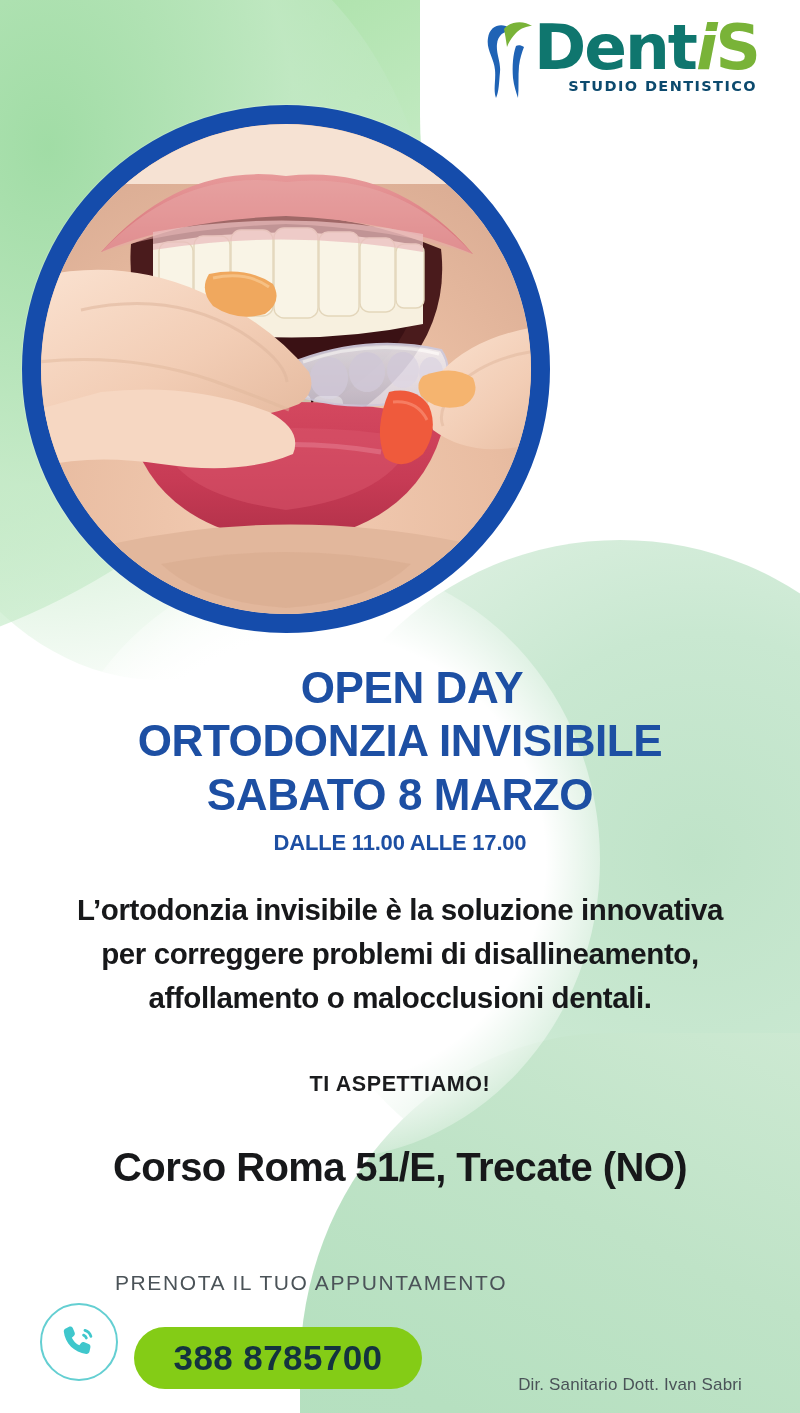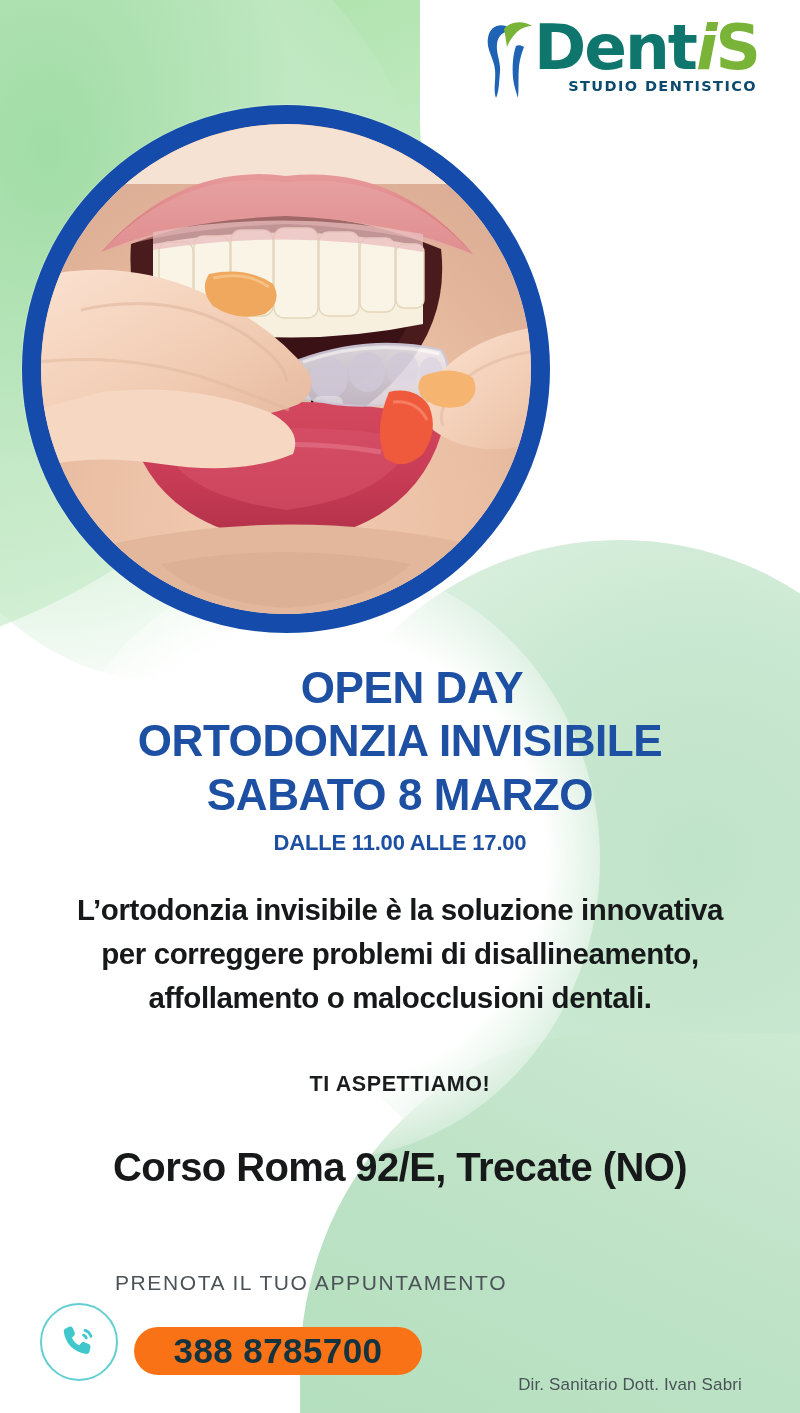--- a/index.html
+++ b/index.html
@@ -227,23 +227,23 @@
     z-index:11;
     background: rgba(255,255,255,.55);
   }
   #phone-icon svg { width: 42px; height: 42px; display:block; }
 
   #phone-pill {
     position:absolute;
     left: 134px;
     top: 1327px;
     width: 288px;
-    height: 48px;
+    height: 62px;
     border-radius: 31px;
-    background: #f97316;
+    background: #84cc16;
     display:flex; align-items:center; justify-content:center;
     z-index:11;
     text-align:center;
   }
   #phone-pill .pill-text {
     color:#14333f;
     font-weight:700;
     font-size: 35px;
     letter-spacing: 0.4px;
     font-family: "Liberation Sans", "DejaVu Sans", sans-serif;
@@ -397,21 +397,21 @@
   </div>
 
   <div id="body-copy">
     <span class="bc-line">L’ortodonzia invisibile è la soluzione innovativa</span>
     <span class="bc-line">per correggere problemi di disallineamento,</span>
     <span class="bc-line">affollamento o malocclusioni dentali.</span>
   </div>
 
   <div id="waiting">TI ASPETTIAMO!</div>
 
-  <div id="address">Corso Roma 92/E, Trecate (NO)</div>
+  <div id="address">Corso Roma 51/E, Trecate (NO)</div>
 
   <div id="booking-label">PRENOTA IL TUO APPUNTAMENTO</div>
 
   <div id="phone-icon">
     <svg viewBox="0 0 24 24" aria-hidden="true">
       <path d="M6.6 3.2 C7.4 3 8.2 3.4 8.5 4.2 L9.5 6.6 C9.8 7.3 9.6 8.1 9 8.6 L7.9 9.5 C8.8 11.4 10.3 12.9 12.2 13.8 L13.1 12.7 C13.6 12.1 14.4 11.9 15.1 12.2 L17.5 13.2 C18.3 13.5 18.7 14.3 18.5 15.1 L18 17.4 C17.8 18.3 17 18.9 16.1 18.8 C9.4 18.1 4 12.7 3.3 6 C3.2 5.1 3.8 4.3 4.7 4.1 Z" fill="#3fc7cc"></path>
       <path d="M15.4 5.4 a5.2 5.2 0 0 1 3.4 3.4" stroke="#3fc7cc" stroke-width="1.6" fill="none" stroke-linecap="round"></path>
       <path d="M14.6 8.1 a2.6 2.6 0 0 1 1.6 1.6" stroke="#3fc7cc" stroke-width="1.6" fill="none" stroke-linecap="round"></path>
     </svg>
   </div>

